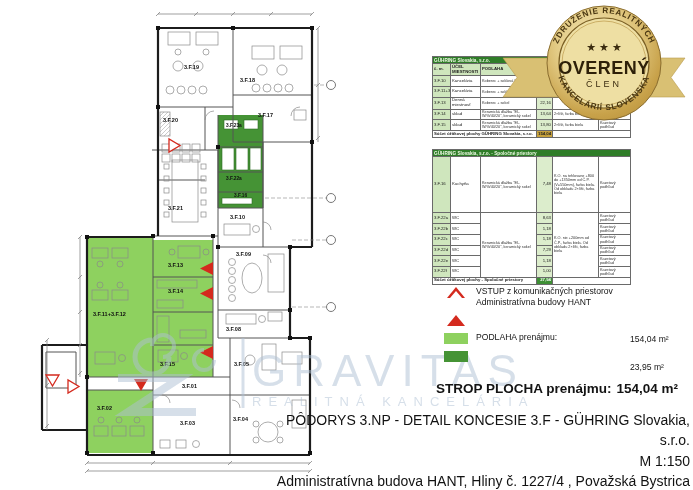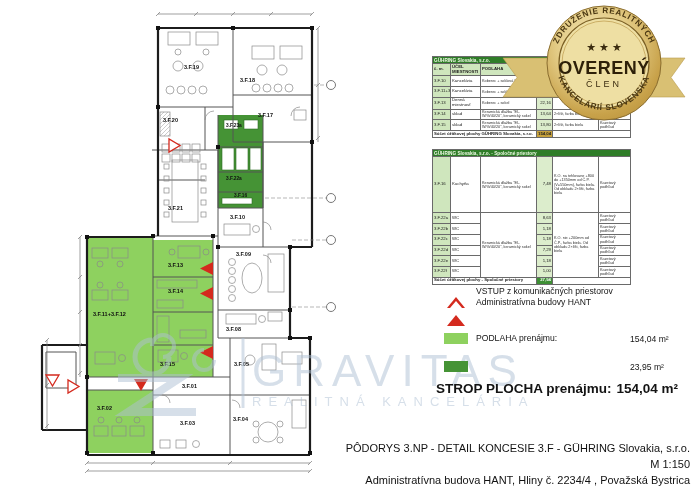--- a/index.html
+++ b/index.html
@@ -17,38 +17,38 @@
   .mt td.note{font-size:3.8px;color:#333;}
   .mt td.tf{font-weight:bold;}
   .mt td.tv1{background:#c8a23c;font-weight:bold;text-align:right;}
   .mt td.tv2{background:#3e8f35;color:#fff;font-weight:bold;text-align:right;}
   #t1{left:432px;top:56px;width:198px;}
   #t2{left:432px;top:149px;width:198px;}
   #t2 tr.tall td{height:54px;}
   
   .legend{position:absolute;left:436px;top:286px;width:256px;z-index:10;}
   .lg-h{font-size:13px;font-weight:bold;margin-bottom:7px;letter-spacing:.3px;}
-  .lg-row{display:flex;align-items:flex-end;margin-bottom:6px;}
+  .lg-row{display:flex;align-items:flex-start;margin-bottom:6px;}
   .lg-ic{width:40px;flex:0 0 40px;display:flex;justify-content:center;padding-top:1px;}
   .lg-tx{font-size:8.6px;line-height:1.3;}
   .lg-val{margin-left:auto;width:62px;font-size:8.6px;padding-top:2px;}
   .sw{width:24px;height:11px;display:inline-block;}
   .sw-light{background:#8ed15f;}
   .sw-dark{background:#459335;}
   .tri-o{width:0;height:0;border-left:9px solid transparent;border-right:9px solid transparent;
          border-bottom:11px solid #d42a1e;position:relative;}
   .tri-o::after{content:"";position:absolute;left:-6px;top:3.5px;width:0;height:0;
          border-left:6px solid transparent;border-right:6px solid transparent;border-bottom:7.5px solid #fff;}
   .tri-f{width:0;height:0;border-left:9px solid transparent;border-right:9px solid transparent;
          border-bottom:11px solid #d42a1e;}
   .lg-total{display:flex;font-size:13.5px;font-weight:bold;margin-top:9px;}
   .lg-total .tot-val{margin-left:auto;padding-right:14px;}
   
-  .titleblock{position:absolute;right:3px;top:441px;width:420px;text-align:right;z-index:10;
-              font-size:11px;line-height:1.45;color:#121212;}
+  .titleblock{position:absolute;right:3px;top:410px;width:420px;text-align:right;z-index:10;
+              font-size:14px;line-height:1.45;color:#121212;}
   
   svg.plan{z-index:1;}
   svg.badge{position:absolute;left:495px;top:0;z-index:20;}
 </style>
 </head>
 <body>
 
 <div class="stage">
 
   <svg class="plan layer" width="693" height="490" viewBox="0 0 693 490">
@@ -455,21 +455,21 @@
     </div>
     <div class="lg-total">
       <span>STROP PLOCHA prenájmu:</span>
       <span class="tot-val">154,04 m²</span>
     </div>
   </div>
 
   <div class="titleblock">
     <div>PÔDORYS 3.NP - DETAIL KONCESIE 3.F - GÜHRING Slovakia, s.r.o.</div>
     <div>M  1:150</div>
-    <div>Administratívna budova HANT, Hliny č. 2234/4 , Považská Bystrica</div>
+    <div>Administratívna budova HANT, Hliny č. 1227/4 , Považská Bystrica</div>
   </div>
 
   <svg class="badge" width="198" height="130" viewBox="0 0 198 130">
     <defs>
       <radialGradient id="goldGrad" cx="42%" cy="35%" r="75%">
         <stop offset="0%" stop-color="#f6ecc4"></stop>
         <stop offset="45%" stop-color="#e3cb85"></stop>
         <stop offset="80%" stop-color="#c8a24a"></stop>
         <stop offset="100%" stop-color="#b9923c"></stop>
       </radialGradient>

